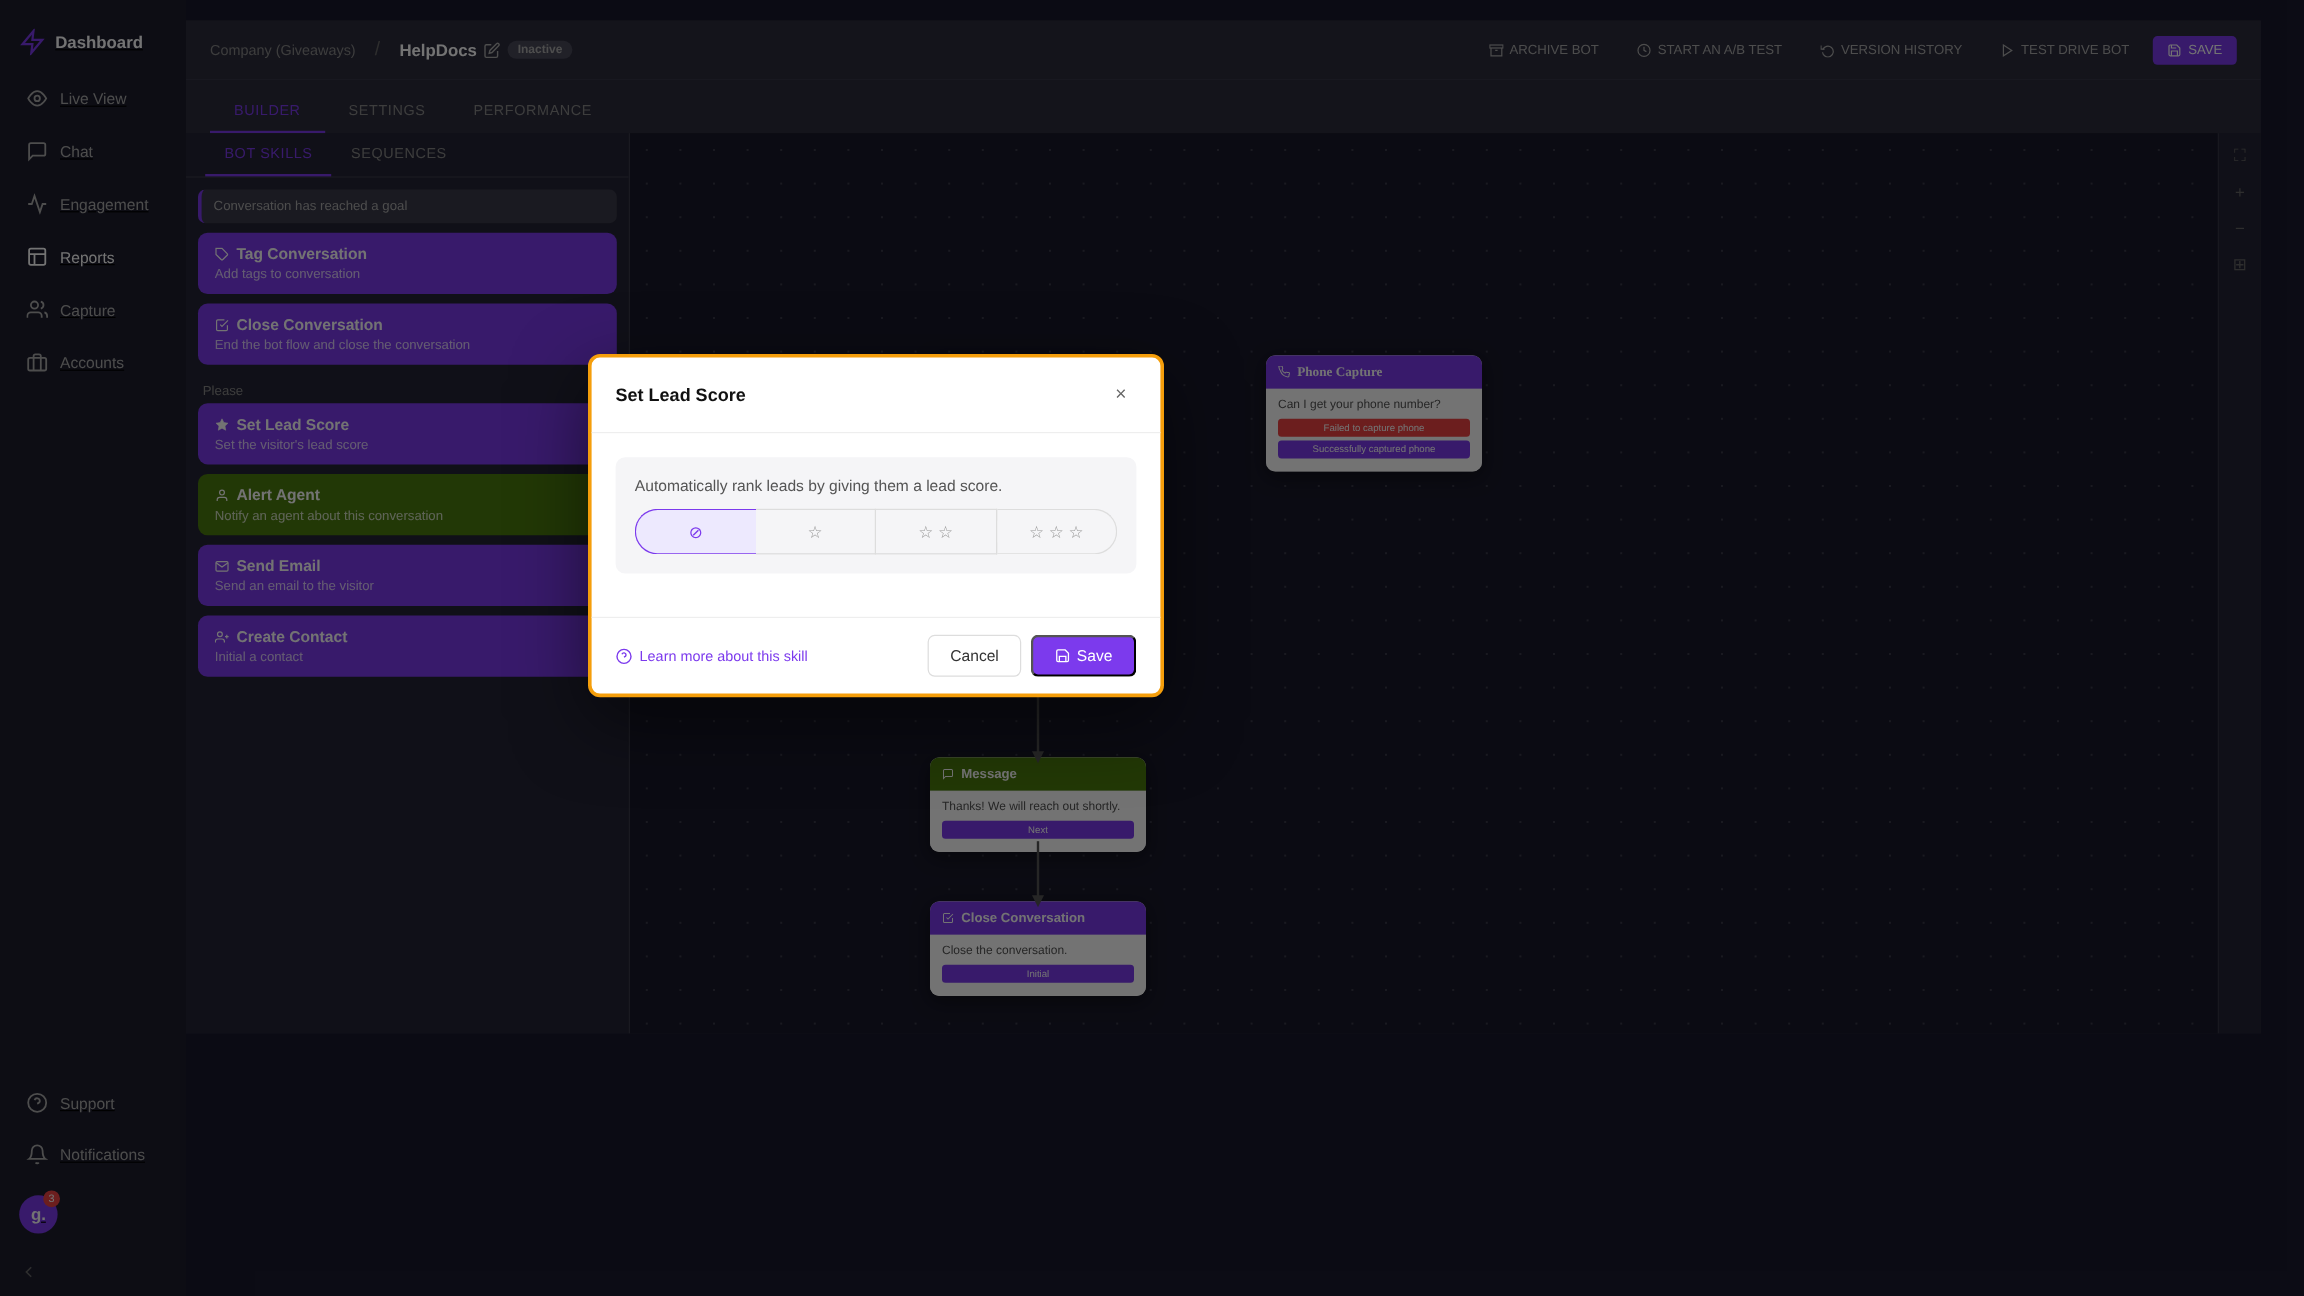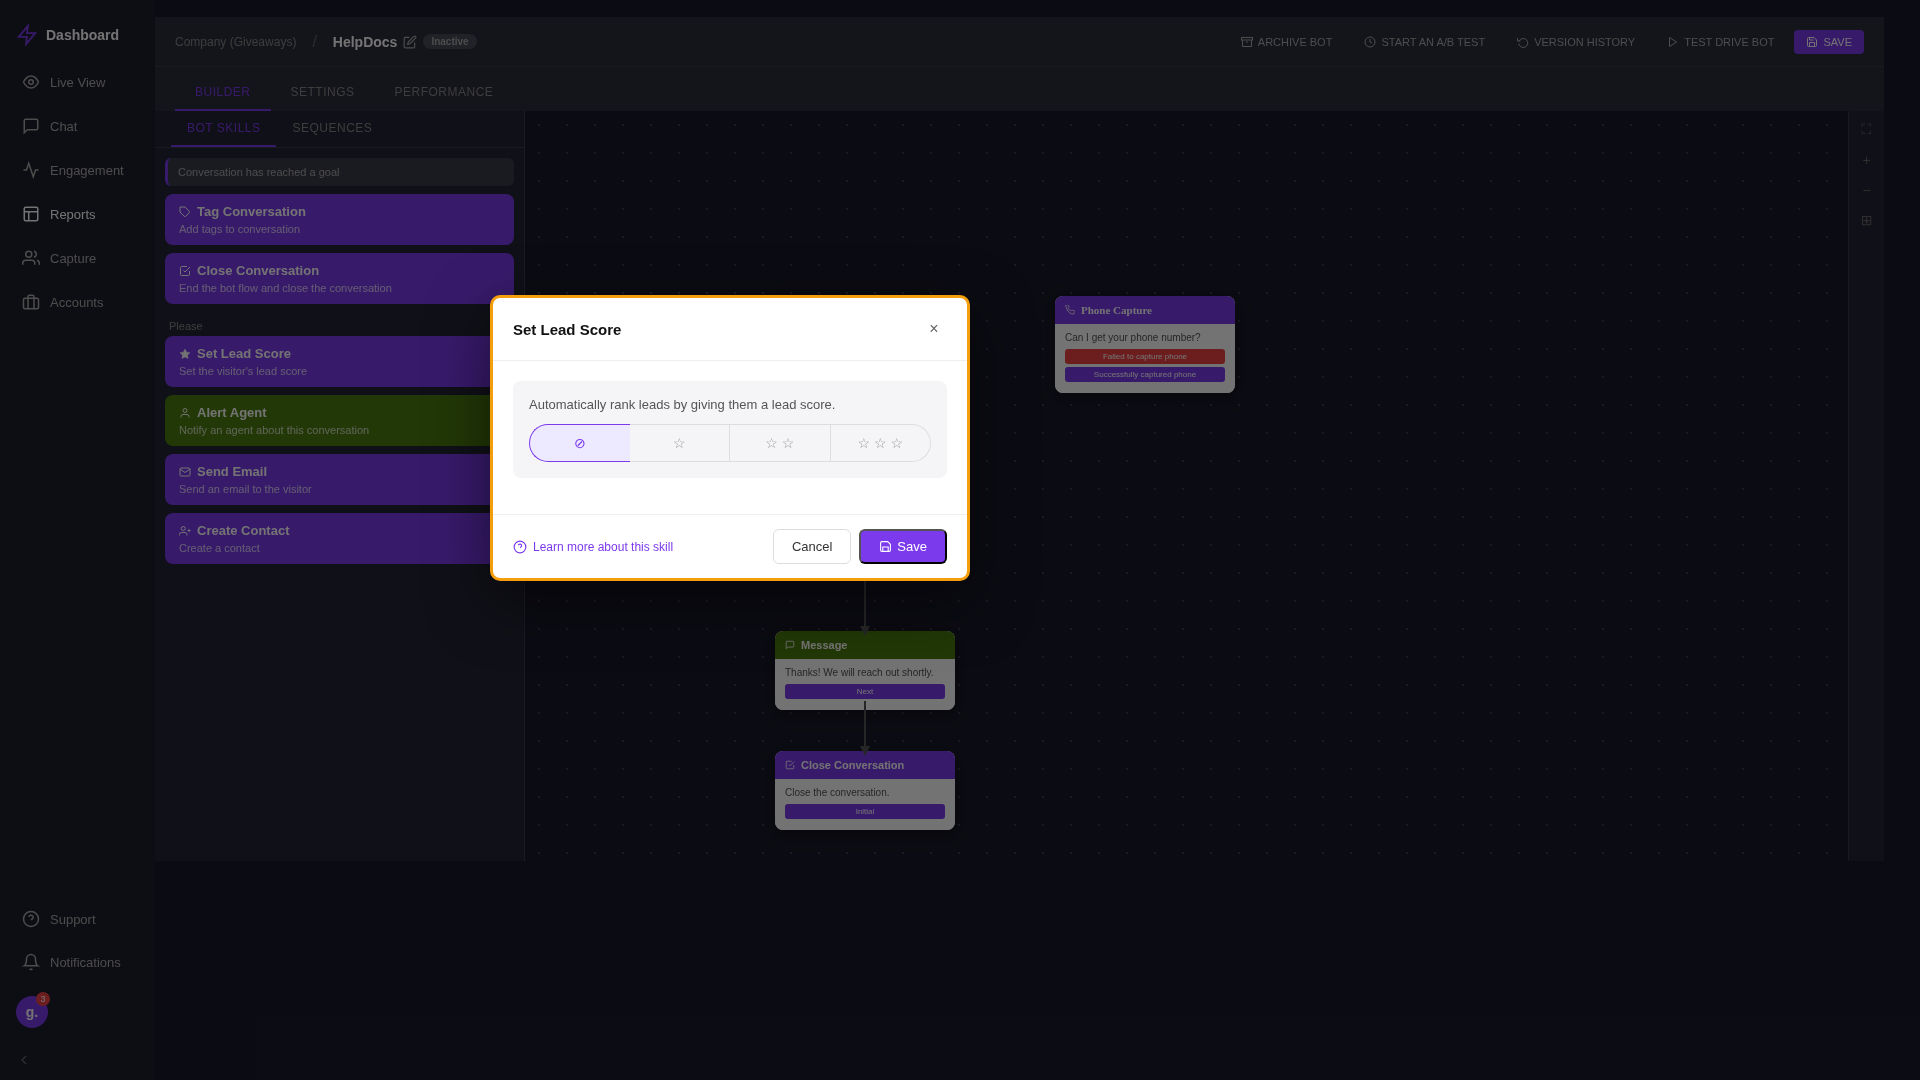--- a/index.html
+++ b/index.html
@@ -8,20 +8,21 @@
     
     .sidebar {
       position: absolute;
       left: 0; top: 0;
       width: 155px; height: 1080px;
       background: #1e1e2e;
       display: flex; flex-direction: column;
       align-items: flex-start;
       padding-top: 10px;
       z-index: 10;
+      text-decoration: underline;
     }
     .sidebar-logo {
       display: flex; align-items: center; gap: 8px;
       padding: 14px 16px;
       color: #fff; font-size: 14px; font-weight: 600;
       width: 100%;
     }
     .sidebar-logo svg { width: 22px; height: 22px; }
     .sidebar-item {
       display: flex; align-items: center; gap: 10px;
@@ -505,21 +506,21 @@
         <div class="skill-card purple">
           <div class="skill-card-title">
             <svg width="12" height="12" viewBox="0 0 24 24" fill="none" stroke="white" stroke-width="2">
                 <path d="M16 21v-2a4 4 0 0 0-4-4H5a4 4 0 0 0-4 4v2"></path>
                 <circle cx="8.5" cy="7" r="4"></circle>
                 <line x1="20" y1="8" x2="20" y2="14"></line>
                 <line x1="23" y1="11" x2="17" y2="11"></line>
               </svg>
             <span>Create Contact</span>
           </div>
-          <div class="skill-card-desc">Create a contact</div>
+          <div class="skill-card-desc">Initial a contact</div>
         </div>
       </div>
     </div>
 
     <div class="canvas">
 
       <div class="flow-node" style="top:185px; left:250px;">
         <div class="node-header blue">
           <svg width="10" height="10" viewBox="0 0 24 24" fill="none" stroke="white" stroke-width="2">
               <path d="M4 4h16c1.1 0 2 .9 2 2v12c0 1.1-.9 2-2 2H4c-1.1 0-2-.9-2-2V6c0-1.1.9-2 2-2z"></path>

